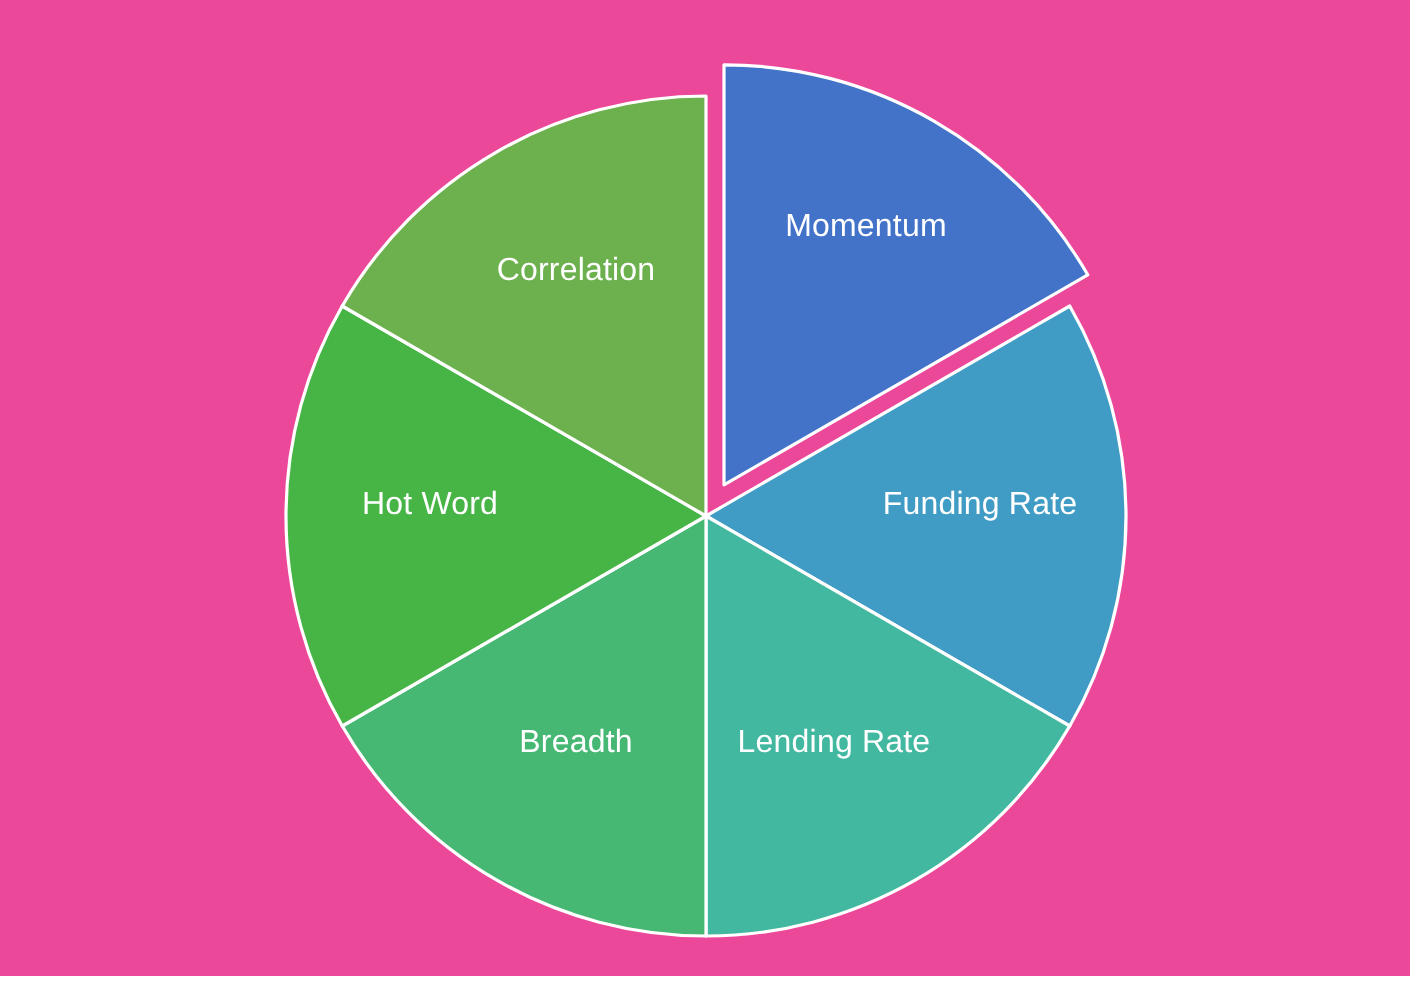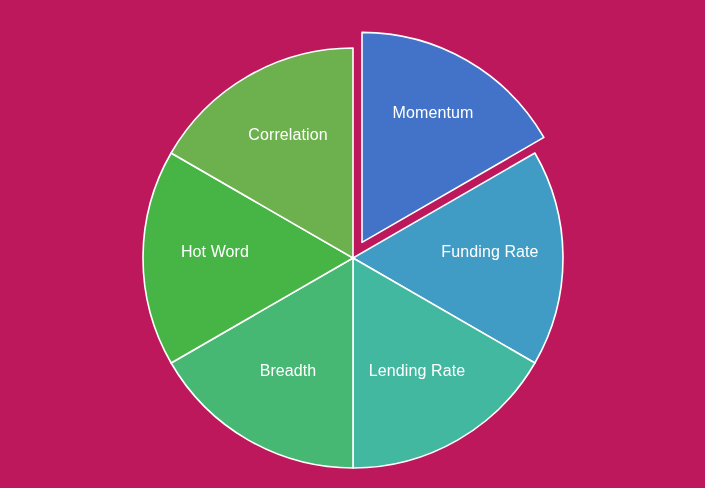--- a/index.html
+++ b/index.html
@@ -11,21 +11,21 @@
     width: 705px;
     height: 500px;
     background: #ffffff;
     font-family: "Liberation Sans", sans-serif;
     overflow: hidden;
   }
   #chart-root {
     position: relative;
     width: 705px;
     height: 488px;
-    background: #be185d;
+    background: #ec4899;
     text-decoration: underline;
   }
   #pie-svg {
     position: absolute;
     left: 0;
     top: 0;
     width: 705px;
     height: 500px;
     display: block;
   }

